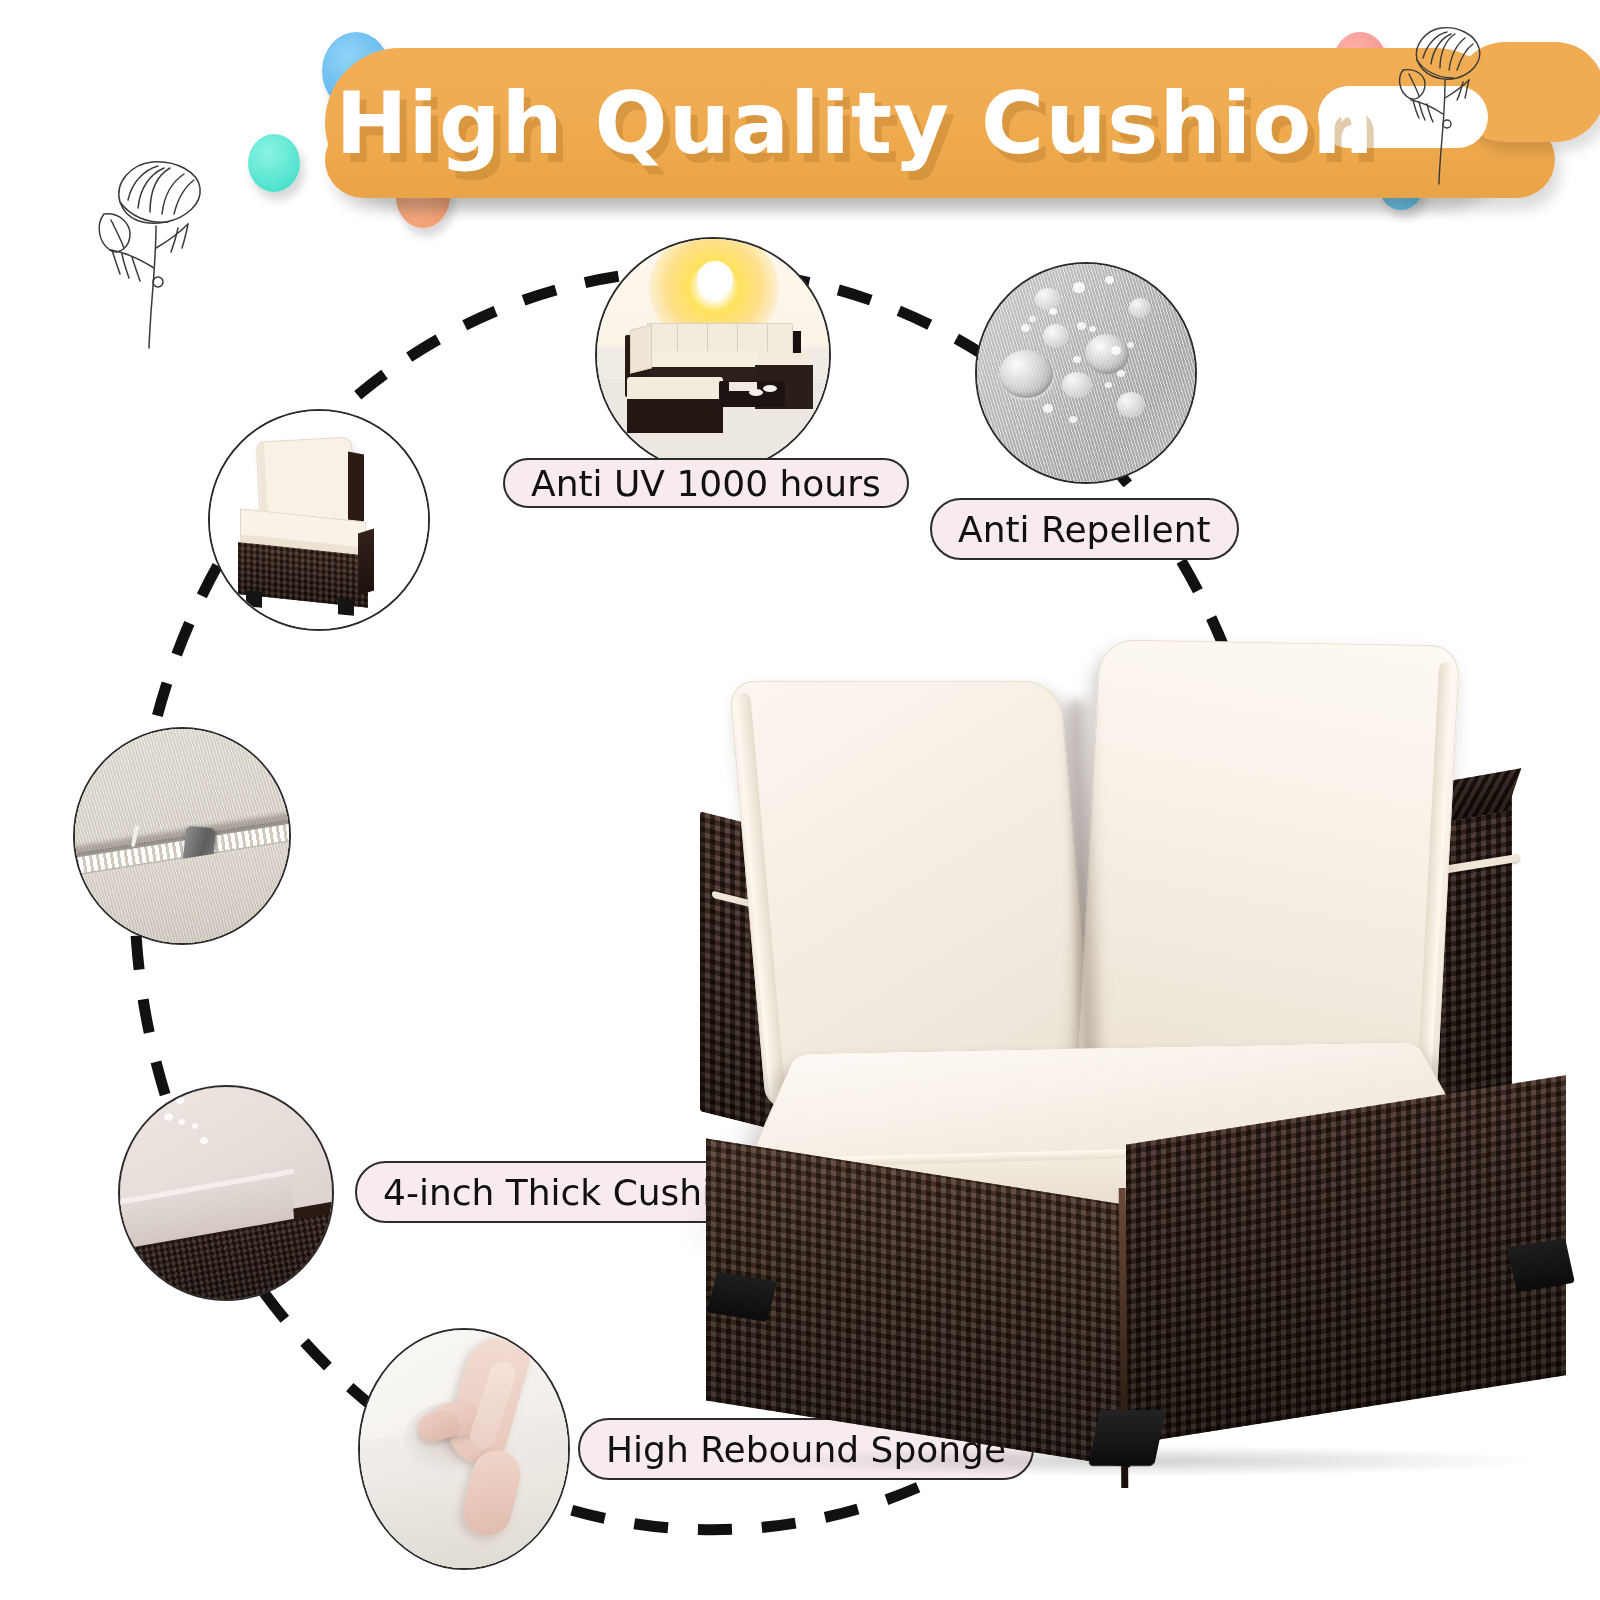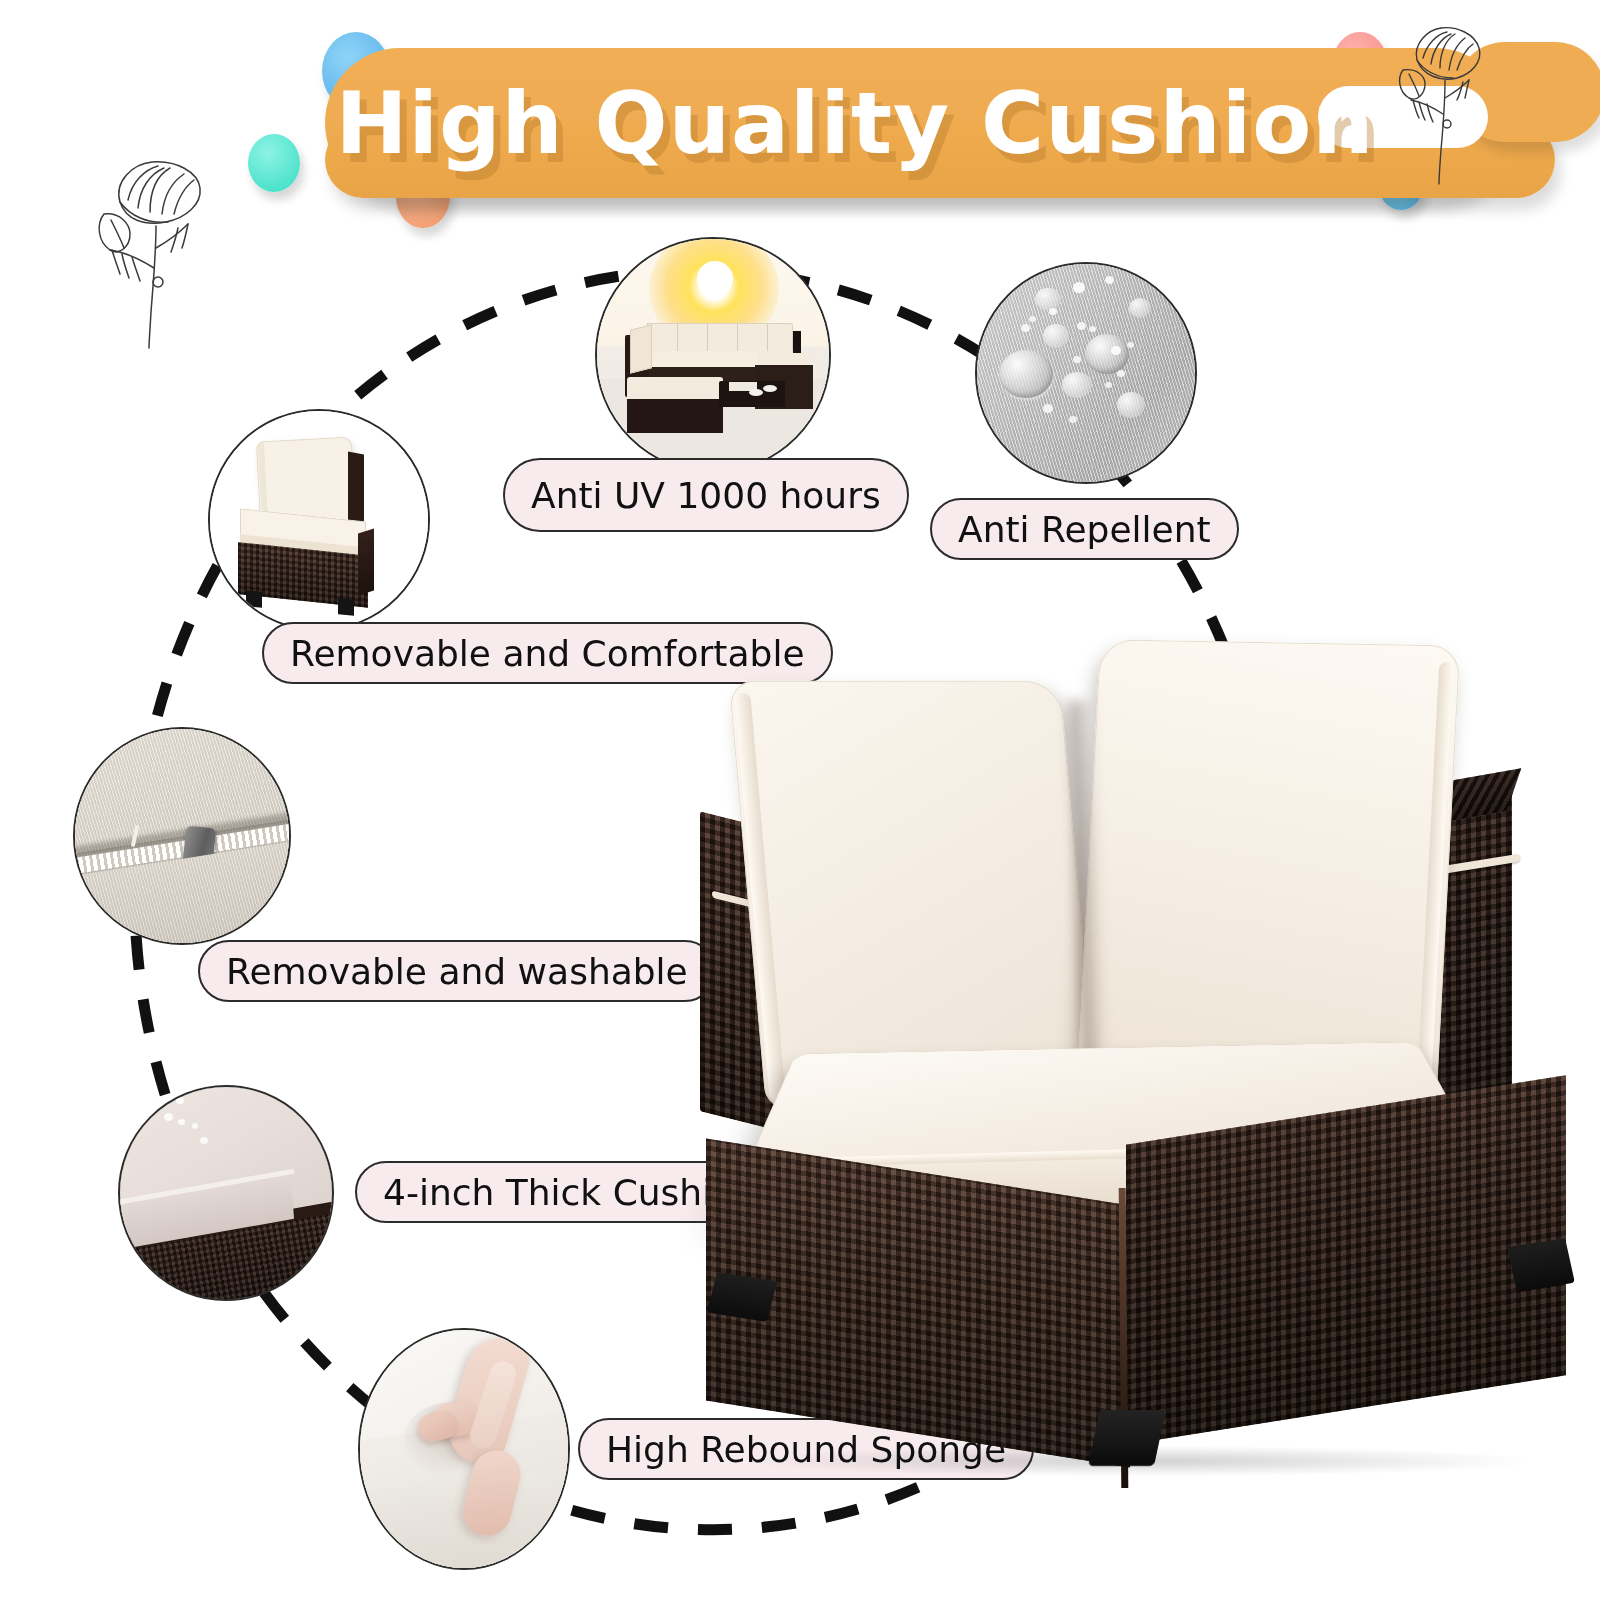--- a/index.html
+++ b/index.html
@@ -186,21 +186,21 @@
       <div style="position:absolute;left:158px;top:126px;width:58px;height:44px;background:#2b1d17;"></div>
 
       <div style="position:absolute;left:122px;top:142px;width:66px;height:26px;background:#1d1310;border-radius:2px;"></div>
       <div style="position:absolute;left:132px;top:143px;width:28px;height:9px;background:#efe9e0;"></div>
       <div style="position:absolute;left:152px;top:150px;width:14px;height:7px;border-radius:50%;background:#f4f0ea;"></div>
       <div style="position:absolute;left:166px;top:146px;width:14px;height:7px;border-radius:50%;background:#f4f0ea;"></div>
 
       <div style="position:absolute;left:196px;top:92px;width:8px;height:22px;background:#191010;"></div>
     </div>
   </div>
-  <div class="pill" style="left:503px;top:458px;height:74px;">
+  <div class="pill" style="left:503px;top:458px;height:50px;">
     <span>Anti UV 1000 hours</span>
   </div>
 
   <div class="fcircle" style="left:975px;top:262px;width:218px;height:218px;">
     <div class="inner" style="background:
            repeating-linear-gradient(73deg, rgba(255,255,255,.55) 0 1px, rgba(150,150,150,.10) 1px 3px),
            linear-gradient(128deg,#cfcfcf 0%,#b9b9b9 40%,#a9a9a9 72%,#bdbdbd 100%);">
       <div style="position:absolute;left:22px;top:86px;width:54px;height:48px;border-radius:50%;
                   background:radial-gradient(circle at 34% 30%, rgba(255,255,255,.95), rgba(205,205,205,.55) 60%, rgba(160,160,160,.5));
                   box-shadow:inset -2px -3px 4px rgba(120,120,120,.5), 1px 2px 3px rgba(255,255,255,.45);"></div>
@@ -258,23 +258,20 @@
                     linear-gradient(180deg,#4a3025,#2a1a13);
                   transform:skewY(6deg);"></div>
 
       <div style="position:absolute;left:148px;top:120px;width:16px;height:62px;
                   background:linear-gradient(180deg,#33201a,#1d120e);transform:skewY(-18deg);"></div>
 
       <div style="position:absolute;left:36px;top:180px;width:16px;height:16px;background:#141414;transform:skewY(6deg);"></div>
       <div style="position:absolute;left:128px;top:188px;width:16px;height:16px;background:#141414;transform:skewY(6deg);"></div>
     </div>
   </div>
-  <div class="pill" style="left:262px;top:622px;height:62px;">
-    <span>Removable and Comfortable</span>
-  </div>
 
   <div class="fcircle" style="left:73px;top:727px;width:214px;height:214px;">
     <div class="inner" style="background:
            repeating-linear-gradient(80deg, rgba(255,255,255,.35) 0 1px, rgba(170,165,158,.12) 1px 3px),
            linear-gradient(165deg,#dcd7cd 0%,#d3cec3 48%,#cac5ba 100%);">
 
       <div style="position:absolute;left:-14px;top:-6px;width:250px;height:112px;
                   background:
                     repeating-linear-gradient(82deg, rgba(255,255,255,.45) 0 1px, rgba(165,160,152,.14) 1px 3px),
                     linear-gradient(170deg,#e3ded4,#d6d0c5);
@@ -296,23 +293,20 @@
                   transform:rotate(6deg);box-shadow:1px 2px 3px rgba(0,0,0,.35);"></div>
 
       <div style="position:absolute;left:-20px;top:130px;width:260px;height:100px;
                   background:
                     repeating-linear-gradient(84deg, rgba(255,255,255,.35) 0 1px, rgba(160,155,147,.14) 1px 3px),
                     linear-gradient(180deg,#ddd7cd,#cdc7bc);
                   transform:rotate(-9deg);"></div>
 
       <div style="position:absolute;left:58px;top:96px;width:4px;height:22px;background:#f2f0ea;border-radius:2px;transform:rotate(12deg);"></div>
     </div>
-  </div>
-  <div class="pill" style="left:198px;top:940px;height:62px;">
-    <span>Removable and washable</span>
   </div>
 
   <div class="fcircle" style="left:118px;top:1085px;width:212px;height:212px;">
     <div class="inner" style="background:#2a1a14;">
 
       <div style="position:absolute;left:-40px;top:-24px;width:250px;height:160px;
                   background:linear-gradient(160deg,#efe7e3 0%,#e8dfda 55%,#ded4cf 100%);
                   transform:rotate(-10deg);border-radius:10px;"></div>
 
       <div style="position:absolute;left:-36px;top:104px;width:210px;height:46px;

